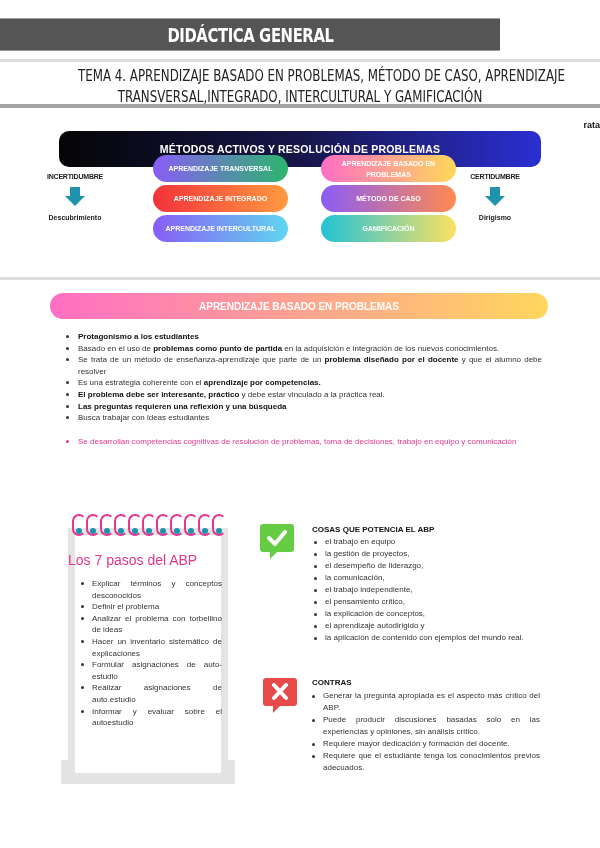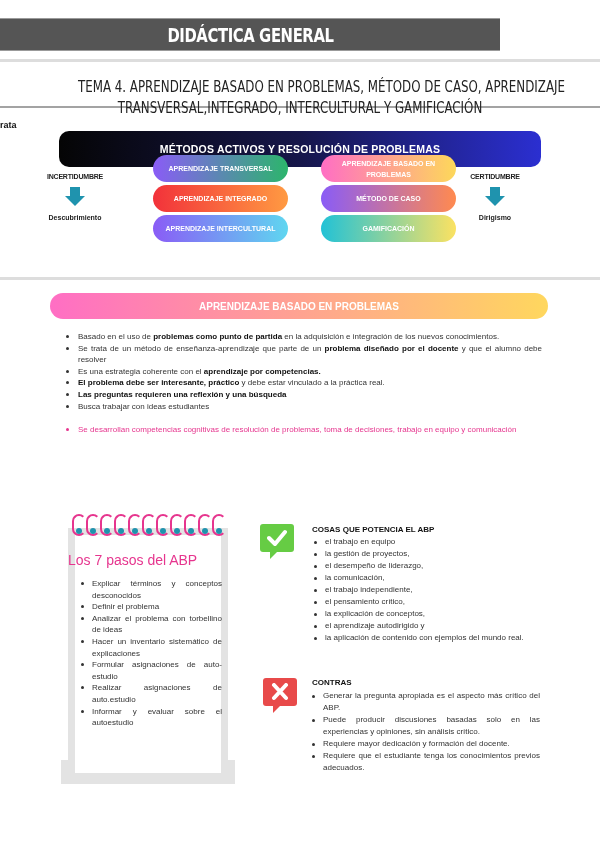--- a/index.html
+++ b/index.html
@@ -10,29 +10,29 @@
     position: absolute; left: 0; top: 18px; width: 500px; height: 33px;
     background: #555555; border-top: 1px solid #9a9a9a; border-bottom: 1px solid #9a9a9a;
     display: flex; align-items: center; justify-content: center;
   }
   .header-bar span {
     font-family: "DejaVu Sans", sans-serif; font-weight: bold; color: #fff;
     font-size: 19px; letter-spacing: -0.5px; transform: scaleX(0.78); display: inline-block;
   }
   .subtitle {
     position: absolute; left: 0; top: 59px; width: 600px; height: 49px;
-    border-top: 3px solid #dddddd; border-bottom: 2px solid #a3a3a3;
-    text-align: center; padding-top: 14px;
+    border-top: 3px solid #dddddd; border-bottom: 4px solid #a3a3a3;
+    text-align: center; padding-top: 3px;
   }
   .subtitle span {
     display: block; font-family: "DejaVu Sans", sans-serif; color: #222; font-size: 16px;
     line-height: 21px; transform: scaleX(0.74); white-space: nowrap;
   }
 
-  .rata { position: absolute; top: 120px; left: 0; width: 600px; text-align: left; font-size: 9px; font-weight: bold; color: #111; }
+  .rata { position: absolute; top: 120px; left: 0; width: 600px; text-align: right; font-size: 9px; font-weight: bold; color: #111; }
   .methods-bar {
     position: absolute; left: 59px; top: 131px; width: 482px; height: 36px; border-radius: 10px;
     background: linear-gradient(90deg, #050505 0%, #16164a 50%, #2b2fd1 100%);
     display: flex; align-items: center; justify-content: center;
   }
   .methods-bar span { color: #fff; font-size: 10.5px; font-weight: bold; letter-spacing: 0.2px; }
 
   .side-col { position: absolute; width: 90px; text-align: center; }
   .side-col .lbl { font-size: 7px; font-weight: bold; color: #222; letter-spacing: -0.2px; }
   .side-col .arrow { margin: 7px auto 7px; width: 20px; height: 20px; position: relative; }
@@ -129,20 +129,21 @@
 <div class="pill g5" style="left:321px; top:185px;">MÉTODO DE CASO</div>
 <div class="pill g6" style="left:321px; top:215px;">GAMIFICACIÓN</div>
 
 <div class="divider"></div>
 
 <div class="abp-bar">
   <span>APRENDIZAJE BASADO EN PROBLEMAS</span>
 </div>
 
 <ul class="abp-list">
+  <li><span></span><b>Protagonismo a los estudiantes</b><span></span></li>
   <li><span>Basado en el uso de </span><b>problemas como punto de partida</b><span> en la adquisición e integración de los nuevos conocimientos.</span></li>
   <li><span>Se trata de un método de enseñanza-aprendizaje que parte de un </span><b>problema diseñado por el docente</b><span> y que el alumno debe resolver</span></li>
   <li><span>Es una estrategia coherente con el </span><b>aprendizaje por competencias.</b><span></span></li>
   <li><span></span><b>El problema debe ser interesante, práctico</b><span> y debe estar vinculado a la práctica real.</span></li>
   <li><span></span><b>Las preguntas requieren una reflexión y una búsqueda</b><span></span></li>
   <li><span>Busca trabajar con ideas estudiantes</span><b></b><span></span></li>
   <li class="pink">Se desarrollan competencias cognitivas de resolución de problemas, toma de decisiones, trabajo en equipo y comunicación</li>
 </ul>
 
 <div class="notebook-bottom"></div>

